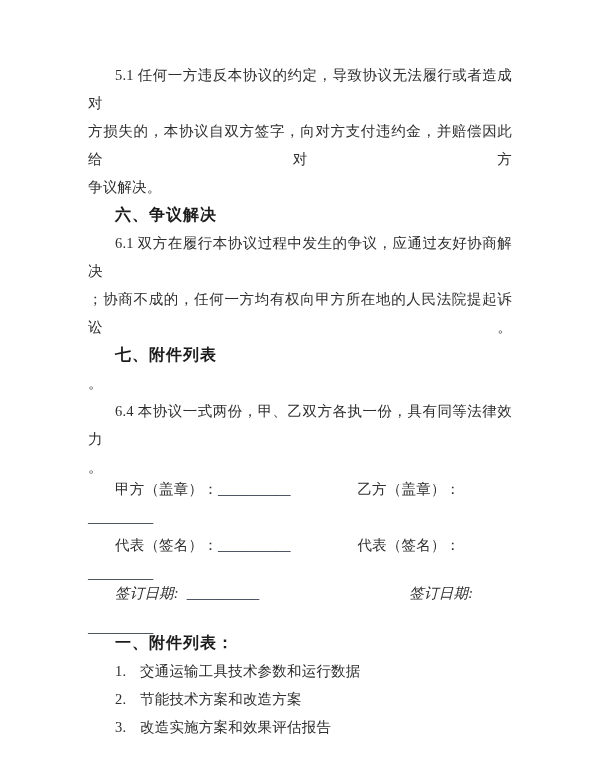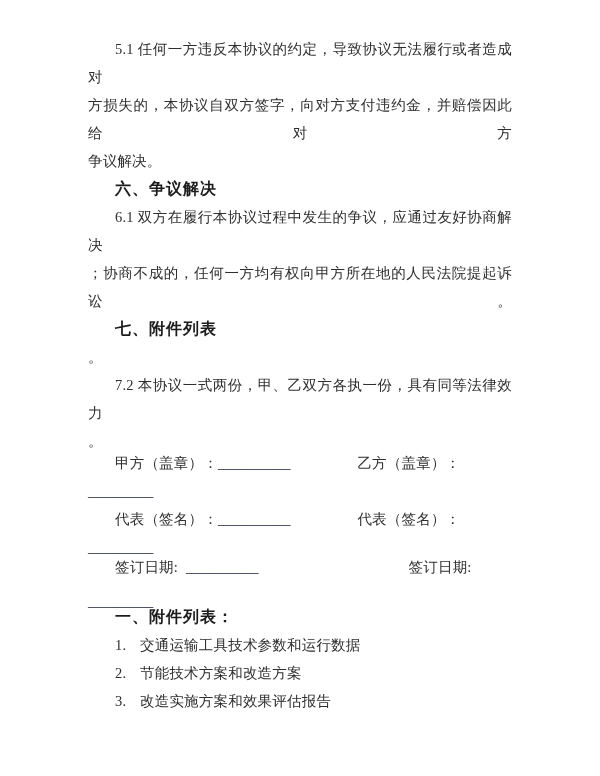--- a/index.html
+++ b/index.html
@@ -11,21 +11,21 @@
     width: 600px;
     height: 776px;
     overflow: hidden;
     font-family: "Liberation Serif", "DejaVu Serif", serif;
     color: #2e2e2e;
   }
   .page {
     box-sizing: border-box;
     width: 600px;
     height: 776px;
-    padding: 35px 88px 0 88px;
+    padding: 61px 88px 0 88px;
     background: #ffffff;
   }
   .ln {
     font-size: 14.5px;
     line-height: 28px;
     letter-spacing: 0.2px;
     white-space: nowrap;
   }
   .fill {
     white-space: normal;
@@ -42,21 +42,21 @@
   }
   .blank {
     color: #0f172a;
     letter-spacing: 0;
   }
   .sp { display: inline-block; height: 1px; }
   .sp-row12 { width: 67px; }
   .sp-row3 { width: 150px; }
   .ml8 { margin-left: 8px; }
   .sig-row1 { margin-top: -6px; }
-  .sig-row3 { margin-top: -8px; }
+  .sig-row3 { margin-top: -8px; font-style: italic; }
   .b3 { margin-top: 6px; }
   .attach { margin-top: -12px; }
   .num {
     display: inline-block;
     min-width: 25px;
     text-indent: 0;
   }
 </style>
 </head>
 <body>
@@ -69,21 +69,21 @@
 
   <div class="ln b ind">六、争议解决</div>
 
   <div class="ln fill ind">6.1 双方在履行本协议过程中发生的争议，应通过友好协商解决</div>
   <div class="ln fill">；协商不成的，任何一方均有权向甲方所在地的人民法院提起诉讼。</div>
 
   <div class="ln b ind">七、附件列表</div>
 
   <div class="ln">。</div>
 
-  <div class="ln fill ind">7.2 本协议一式两份，甲、乙双方各执一份，具有同等法律效力</div>
+  <div class="ln fill ind">6.4 本协议一式两份，甲、乙双方各执一份，具有同等法律效力</div>
   <div class="ln">。</div>
 
   <div>
 
     <div class="sig-row1">
       <div class="ln ind">
         <span>甲方（盖章）：</span><span class="blank">__________</span><span class="sp sp-row12"></span><span>乙方（盖章）：</span>
       </div>
       <div class="ln">
         <span class="blank">_________</span>

